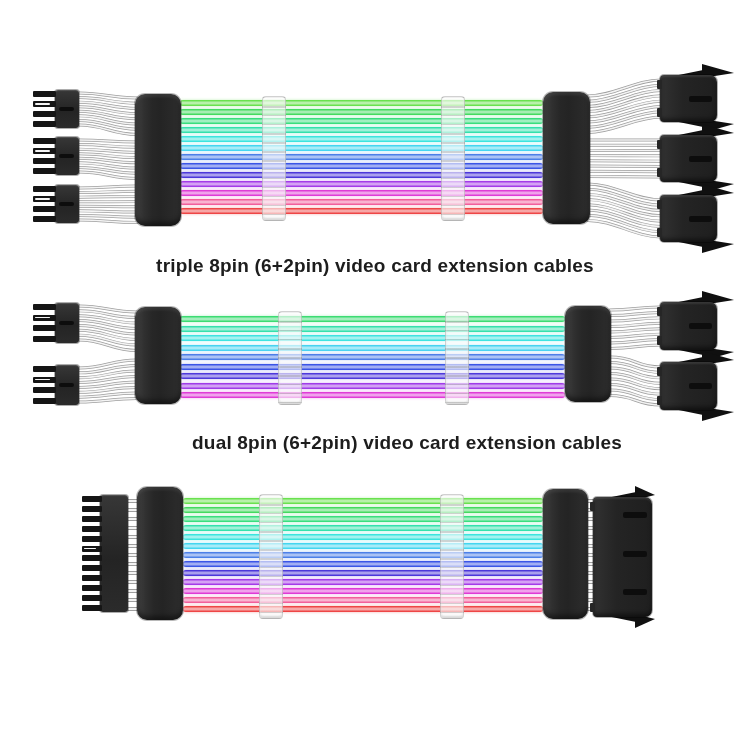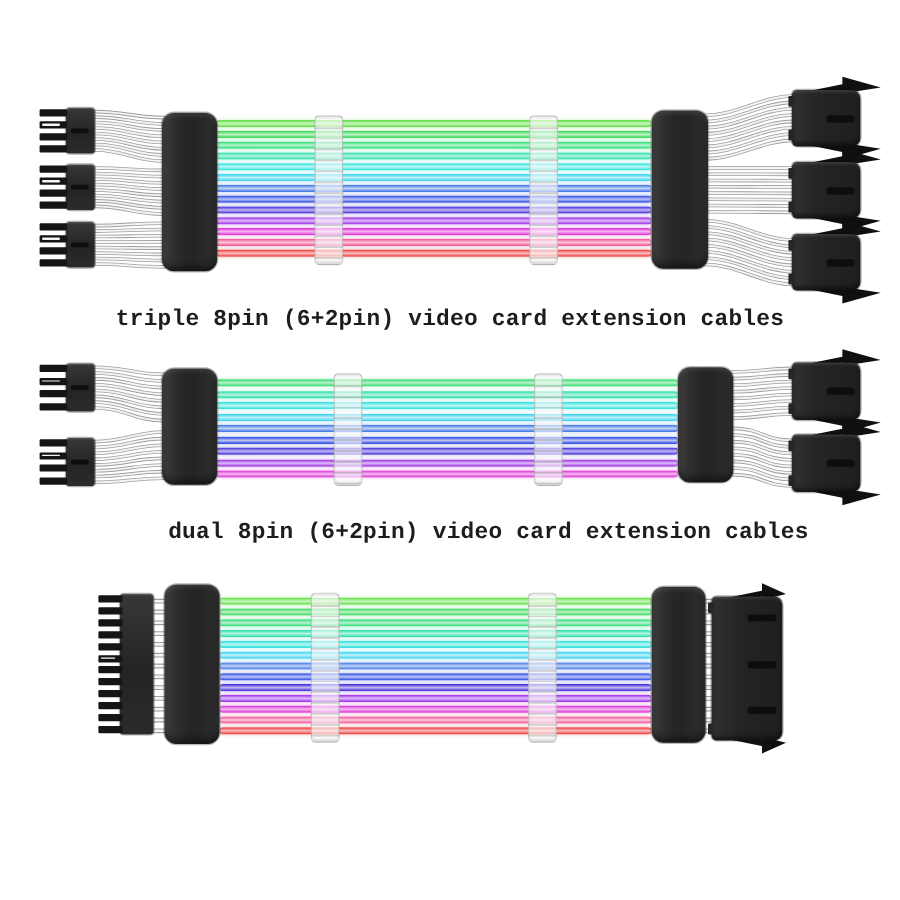--- a/index.html
+++ b/index.html
@@ -22,21 +22,21 @@
   .mbody{position:absolute;background:linear-gradient(180deg,#373737,#242424 55%,#2b2b2b);
     border-radius:3px;box-shadow:inset 0 1px 1px rgba(255,255,255,.15),0 0 0 1px rgba(0,0,0,.32);}
   .tooth{position:absolute;background:#151515;border-radius:1px;}
   .notch{position:absolute;background:#f5f5f5;border-radius:1px;}
   .slot{position:absolute;background:#0d0d0d;border-radius:2px;}
   .fbody{position:absolute;background:linear-gradient(90deg,#323232,#242424 40%,#1f1f1f);
     border-radius:4px 7px 7px 4px;
     box-shadow:inset 0 2px 2px rgba(255,255,255,.10),inset 0 -3px 4px rgba(0,0,0,.5),0 0 0 1px rgba(0,0,0,.3);}
   .tab{position:absolute;background:#262626;border-radius:1px;}
   .caption{position:absolute;left:0;width:750px;text-align:center;font-weight:600;
-    font-size:19px;color:#1d1d1d;letter-spacing:.2px;font-family:Liberation Mono, monospace;}
+    font-size:19px;color:#1d1d1d;letter-spacing:.2px;}
   #caption-0{top:255px;}
   #caption-1{top:432px;padding-left:32px;}
   #caption-2{top:646px;font-size:20px;}
 </style>
 </head>
 <body>
 
 <div class="canvas">
   <div class="cable" id="cable-0">
       <svg width="750" height="750" viewBox="0 0 750 750" class="wires">

